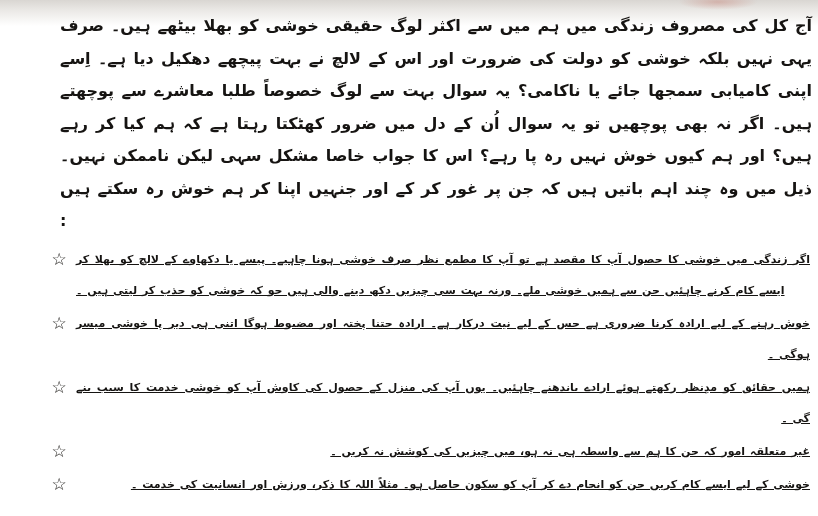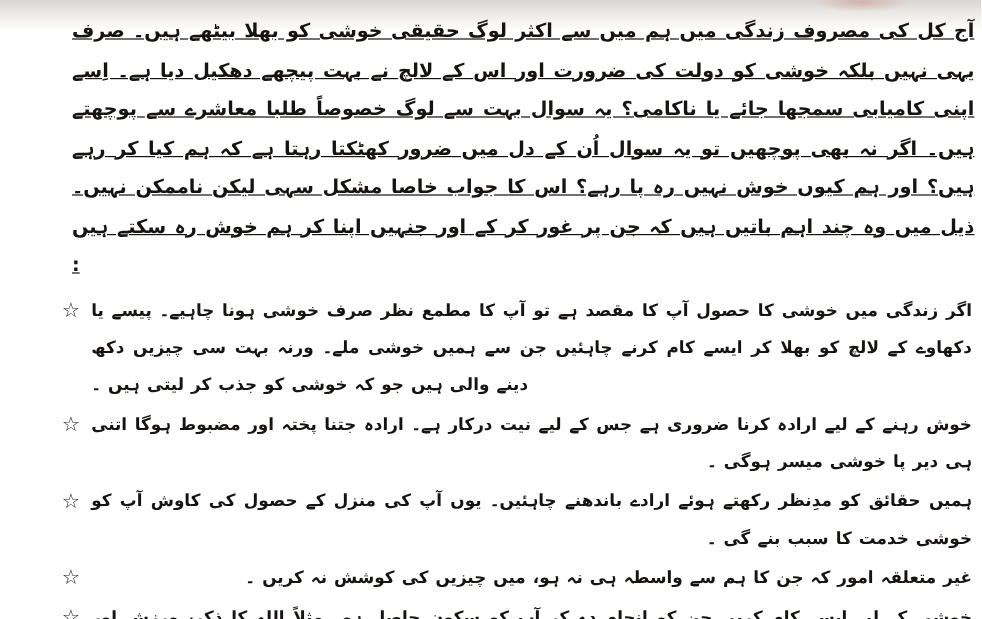--- a/index.html
+++ b/index.html
@@ -25,44 +25,44 @@
     letter-spacing:0;
     word-spacing:1px;
   }
   .intro{
     margin:0 6px 0 60px;
     min-height:130px;
     font-size:16px;
     line-height:32.5px;
     text-align:justify;
     text-align-last:left; 
-    text-decoration:underline;
   }
   .bullets{margin:6px 6px 0 0;}
   .bullet-row{
     display:flex;
     align-items:flex-start;
     margin-bottom:2px;
   }
   .star-cell{
     flex:0 0 34px;
     margin-left:42px;
     text-align:center;
     font-size:17px;
     line-height:31px;
     color:#1b1916;
     font-weight:normal;
   }
   .bullet-text{
     flex:1;
-    font-size:14px;
+    font-size:11px;
     line-height:31px;
     padding-right:2px;
     text-align:justify;
     text-align-last:right;
+    text-decoration:underline;
   }
   .bullet-row.multi .bullet-text{
     text-align-last:left; 
   }
 </style>
 </head>
 <body>
 
 <div class="page">
   <div class="top-shade"></div>

